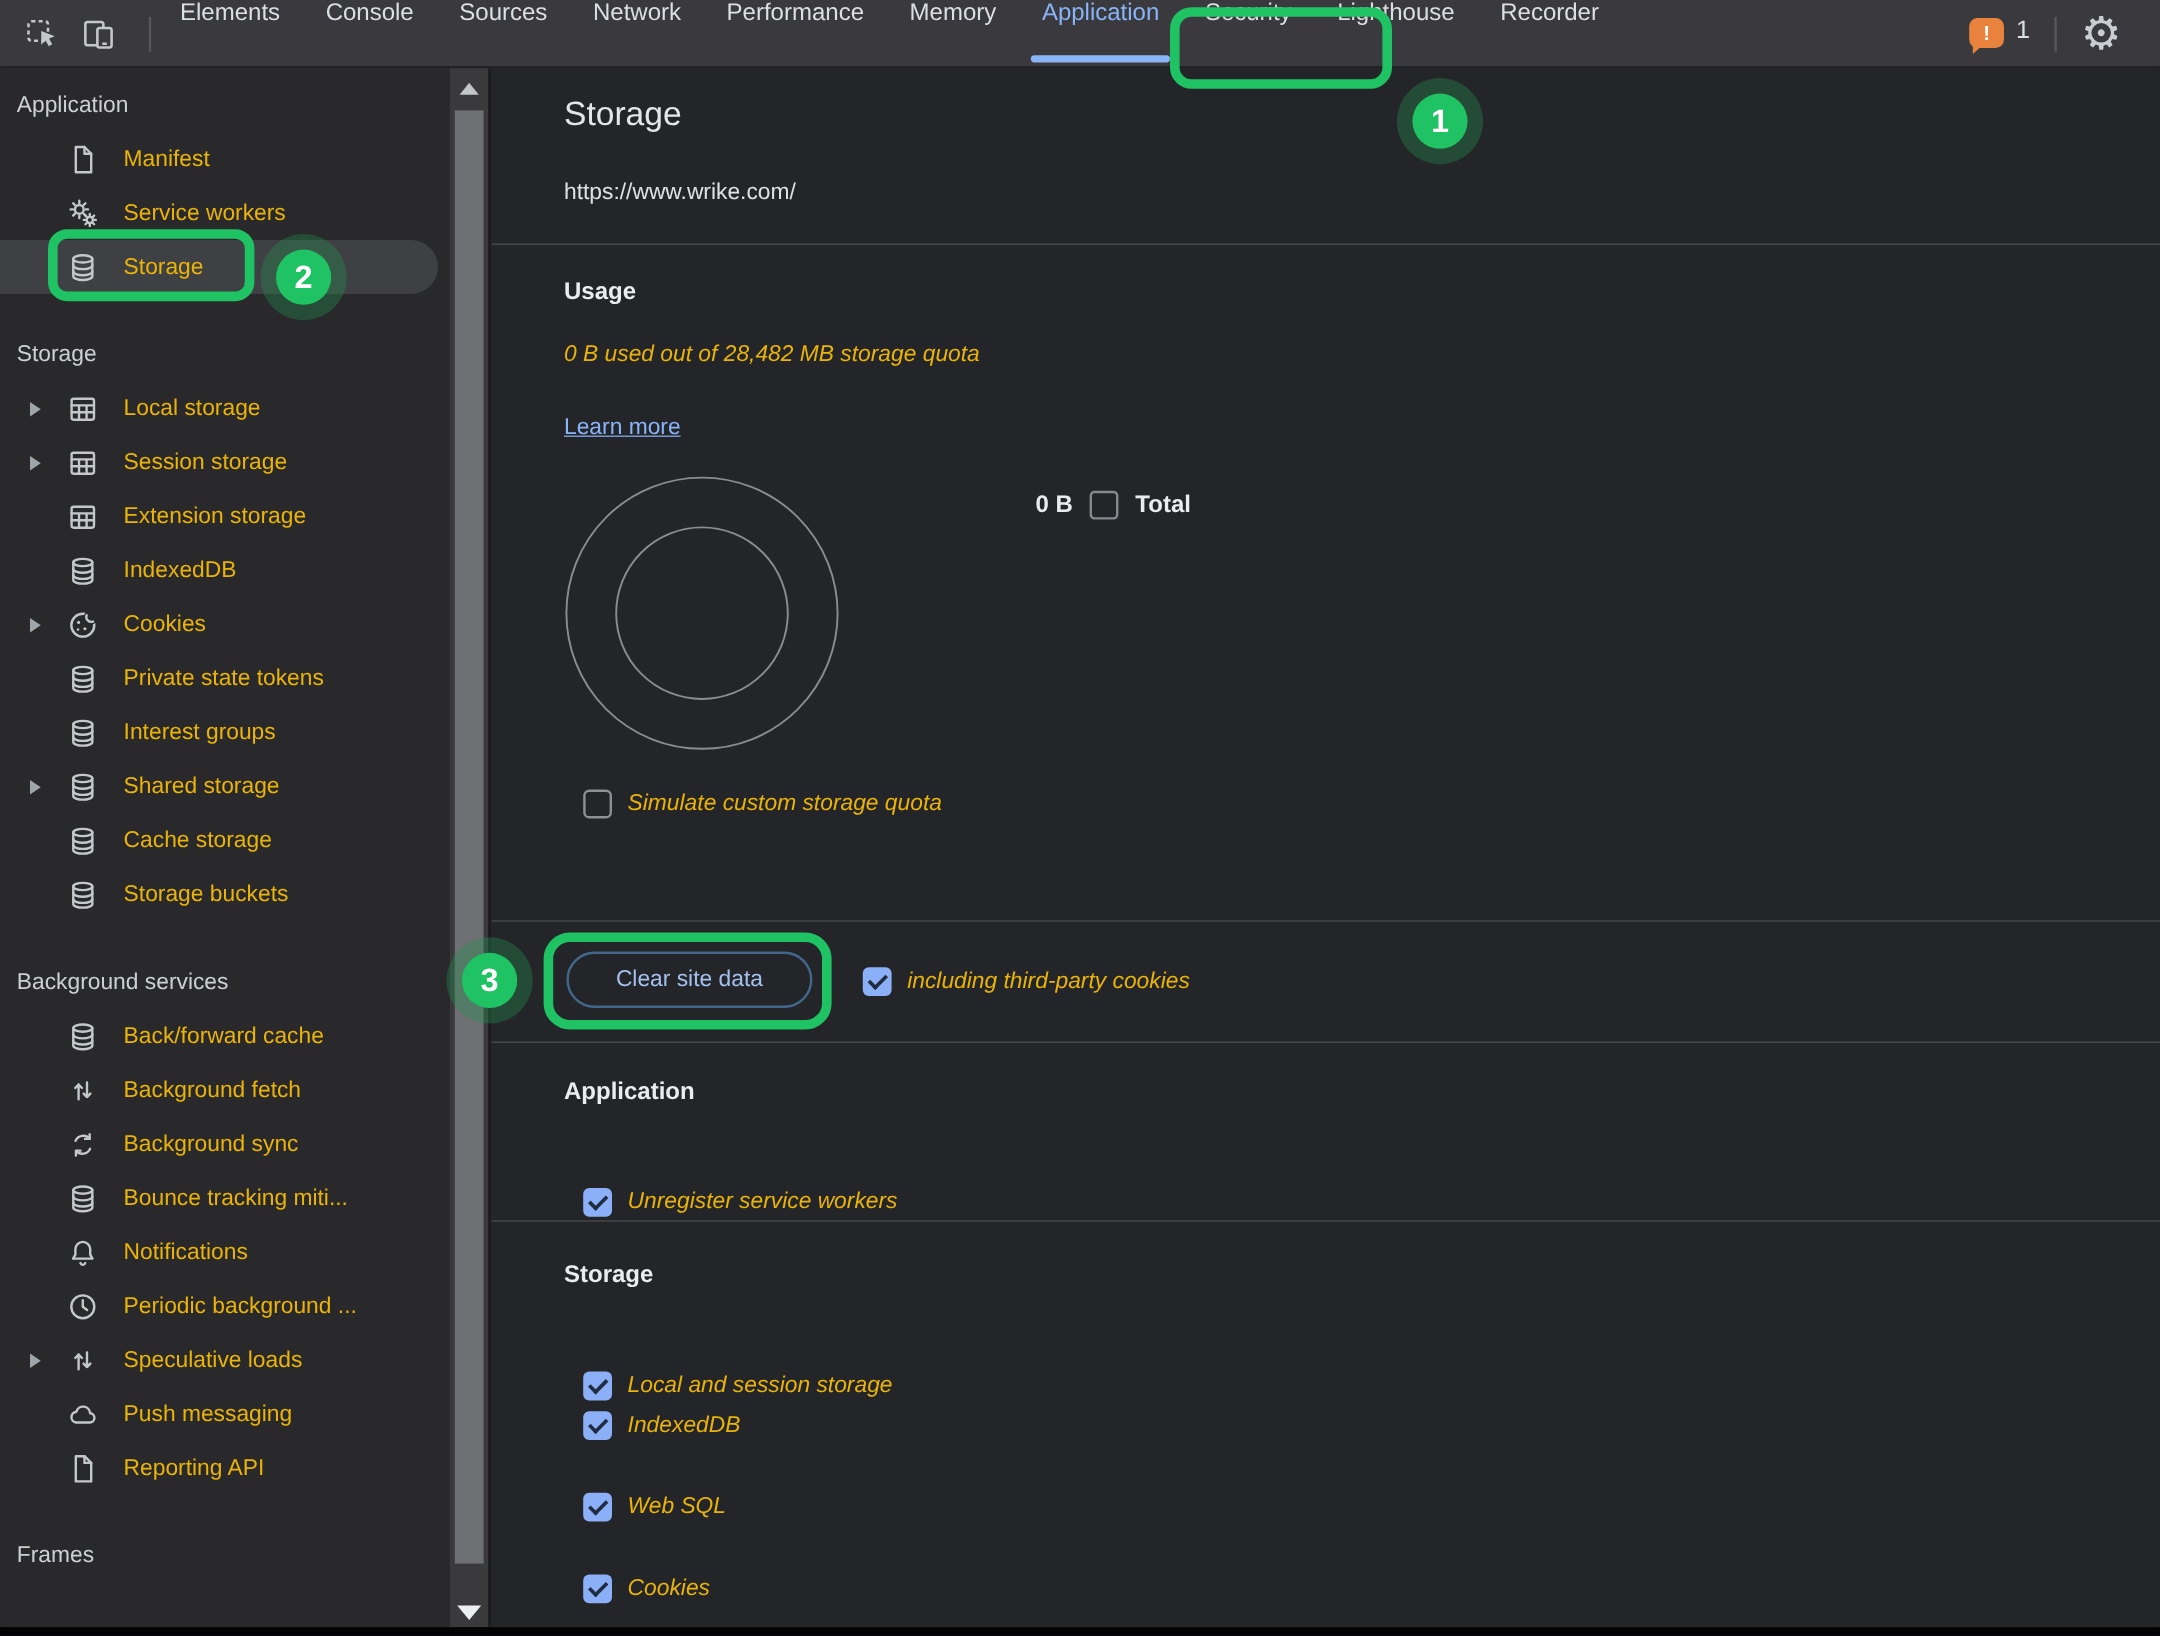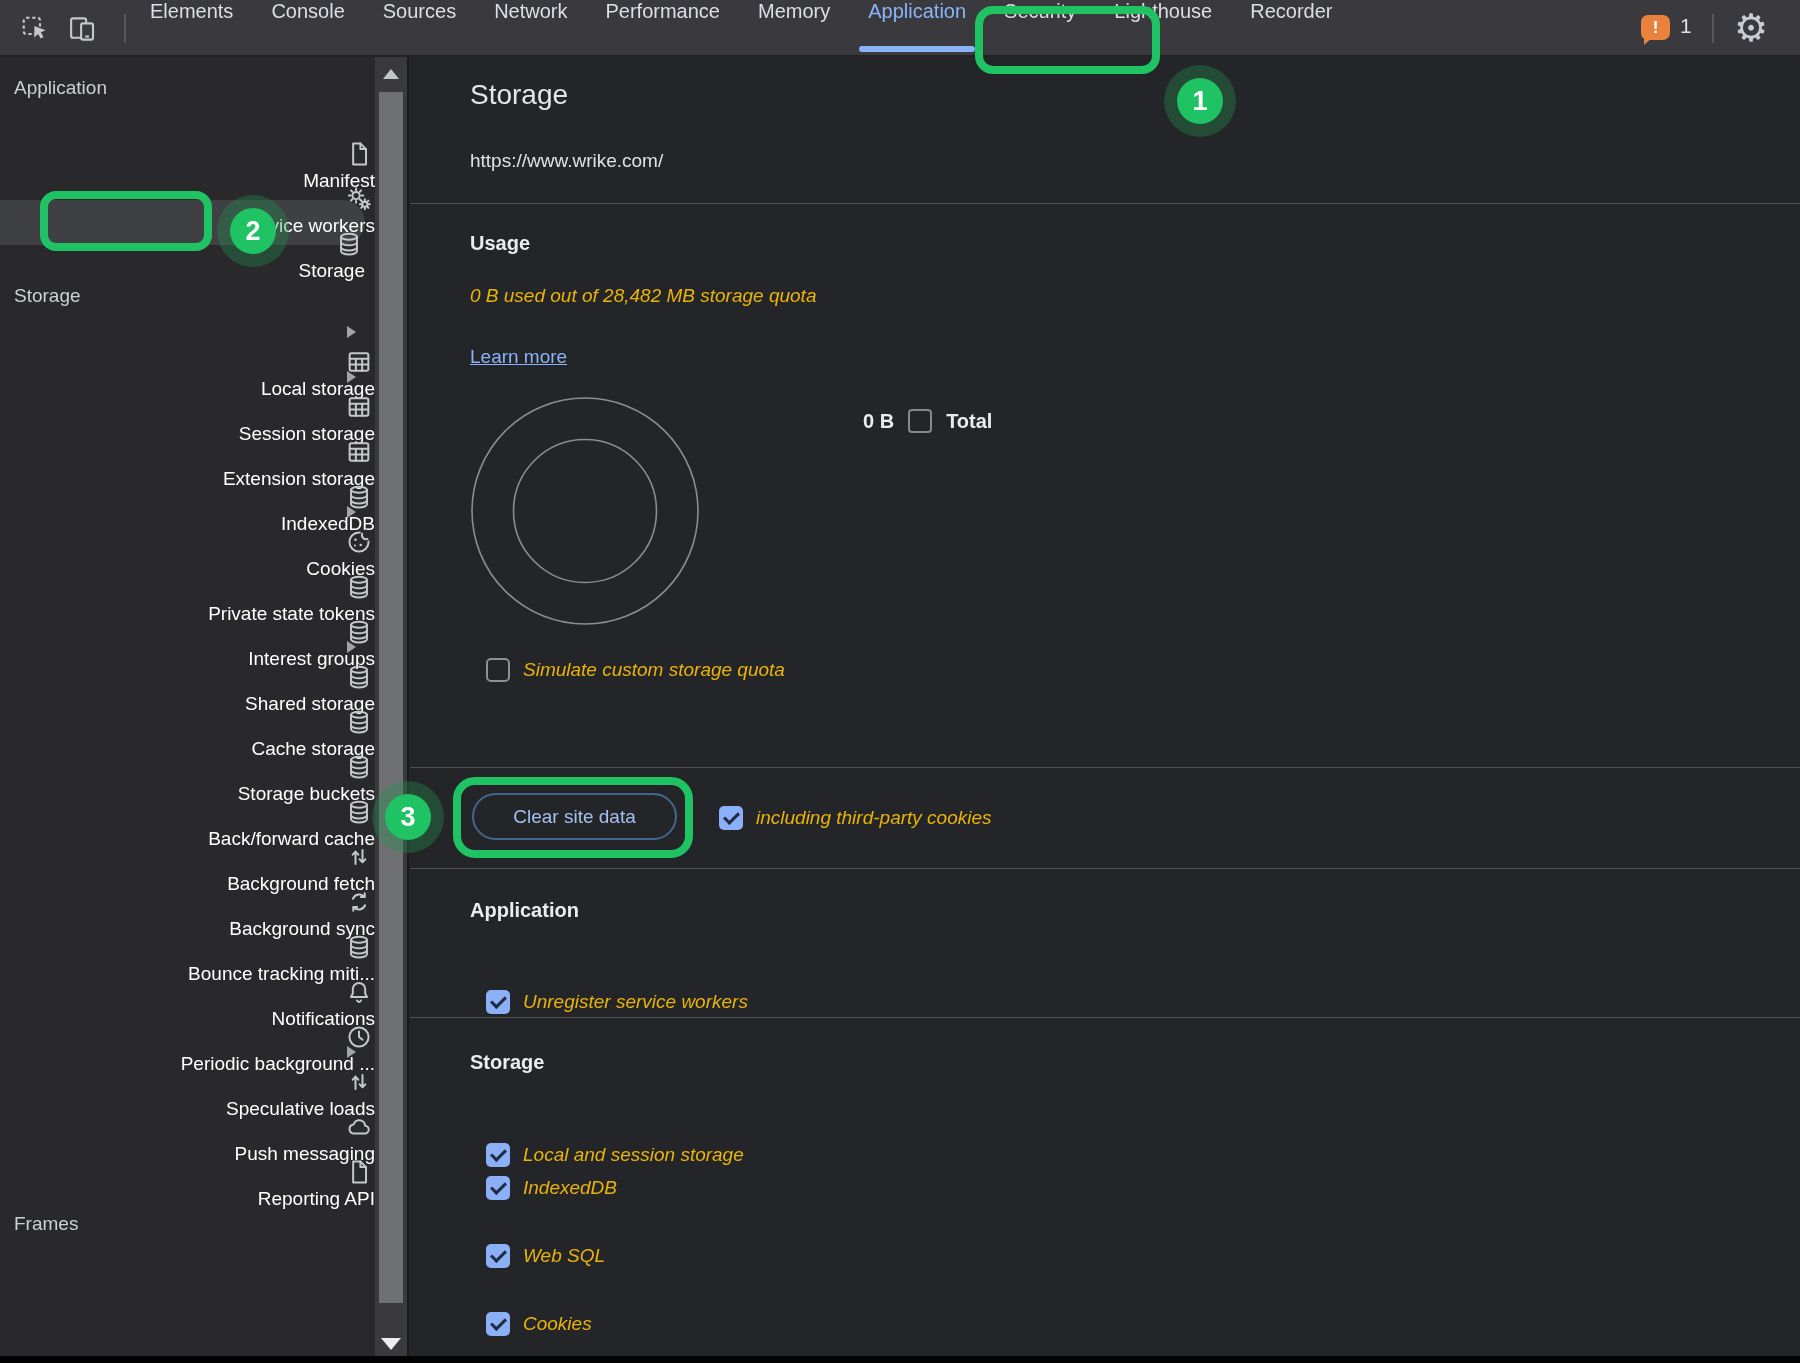--- a/index.html
+++ b/index.html
@@ -22,21 +22,21 @@
   #issues-badge{position:absolute;left:1641px;top:15px;width:29px;height:25px;border-radius:7px;background:#e8823d;
                 color:#fff;font-weight:bold;font-size:17px;display:flex;align-items:center;justify-content:center;cursor:pointer;}
   #issues-badge::after{content:"";position:absolute;left:3px;bottom:-5px;border-left:8px solid #e8823d;border-bottom:7px solid transparent;}
   #issues-count{position:absolute;left:1680px;top:14px;font-size:21px;color:#dcdfe3;}
   #gear{position:absolute;left:1734px;top:5px;font-size:38px;color:#c9ccd0;font-family:"DejaVu Sans",sans-serif;cursor:pointer;line-height:46px;}
 
   
   #sidebar{position:absolute;left:0;top:57px;width:375px;height:1299px;background:#29292c;padding-top:8px;overflow:hidden;}
   .sb-header{height:45px;display:flex;align-items:center;padding-left:14px;font-size:19px;color:#ccd0d4;}
   .sb-header.gap{margin-top:28px;}
-  .sb-item{height:45px;display:flex;align-items:flex-end;padding-left:25px;font-size:19px;color:#ffffff;cursor:pointer;flex-direction:column;}
+  .sb-item{height:45px;display:flex;align-items:center;padding-left:25px;font-size:19px;color:#eab308;cursor:pointer;}
   .sb-item.selected{background:#3f4043;border-radius:0 23px 23px 0;margin-right:10px;}
   .sb-exp{width:28px;display:flex;align-items:center;justify-content:flex-start;flex:0 0 28px;}
   .sb-exp .tri{width:0;height:0;border-left:9px solid #a0a5aa;border-top:6px solid transparent;border-bottom:6px solid transparent;}
   .sb-ico{width:32px;flex:0 0 32px;display:flex;align-items:center;justify-content:center;}
   .sb-label{margin-left:18px;white-space:nowrap;}
 
   
   #sb-scroll{position:absolute;left:375px;top:57px;width:32px;height:1299px;background:#3a3a3d;cursor:pointer;}
   #sb-up{position:absolute;left:0;top:0;width:32px;height:33px;display:flex;align-items:center;justify-content:center;}
   #sb-up .tri{width:0;height:0;border-bottom:10px solid #c2c5c9;border-left:8px solid transparent;border-right:8px solid transparent;}
@@ -297,20 +297,21 @@
         <span class="sb-ico">
           <svg width="28" height="28" viewBox="0 0 24 24" fill="none" stroke="#c5c8cb" stroke-width="1.7" stroke-linecap="round" stroke-linejoin="round">
             <ellipse cx="12" cy="5.8" rx="6.8" ry="2.6"></ellipse>
             <path d="M5.2 5.8v12.4c0 1.5 3 2.7 6.8 2.7s6.8-1.2 6.8-2.7V5.8"></path>
             <path d="M5.2 10.4c0 1.5 3 2.7 6.8 2.7s6.8-1.2 6.8-2.7"></path>
             <path d="M5.2 14.8c0 1.5 3 2.7 6.8 2.7s6.8-1.2 6.8-2.7"></path>
           </svg>
         </span>
         <span class="sb-label">Storage buckets</span>
       </div>
+      <div class="sb-header gap">Background services</div>
       <div class="sb-item">
         <span class="sb-exp"></span>
         <span class="sb-ico">
           <svg width="28" height="28" viewBox="0 0 24 24" fill="none" stroke="#c5c8cb" stroke-width="1.7" stroke-linecap="round" stroke-linejoin="round">
             <ellipse cx="12" cy="5.8" rx="6.8" ry="2.6"></ellipse>
             <path d="M5.2 5.8v12.4c0 1.5 3 2.7 6.8 2.7s6.8-1.2 6.8-2.7V5.8"></path>
             <path d="M5.2 10.4c0 1.5 3 2.7 6.8 2.7s6.8-1.2 6.8-2.7"></path>
             <path d="M5.2 14.8c0 1.5 3 2.7 6.8 2.7s6.8-1.2 6.8-2.7"></path>
           </svg>
         </span>

